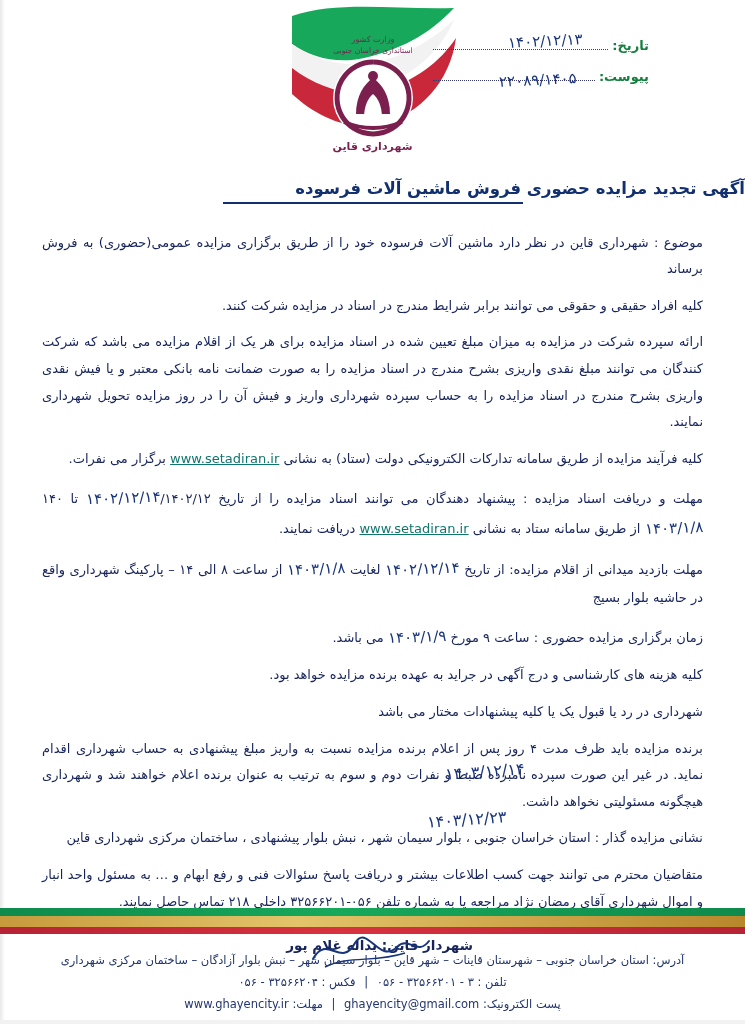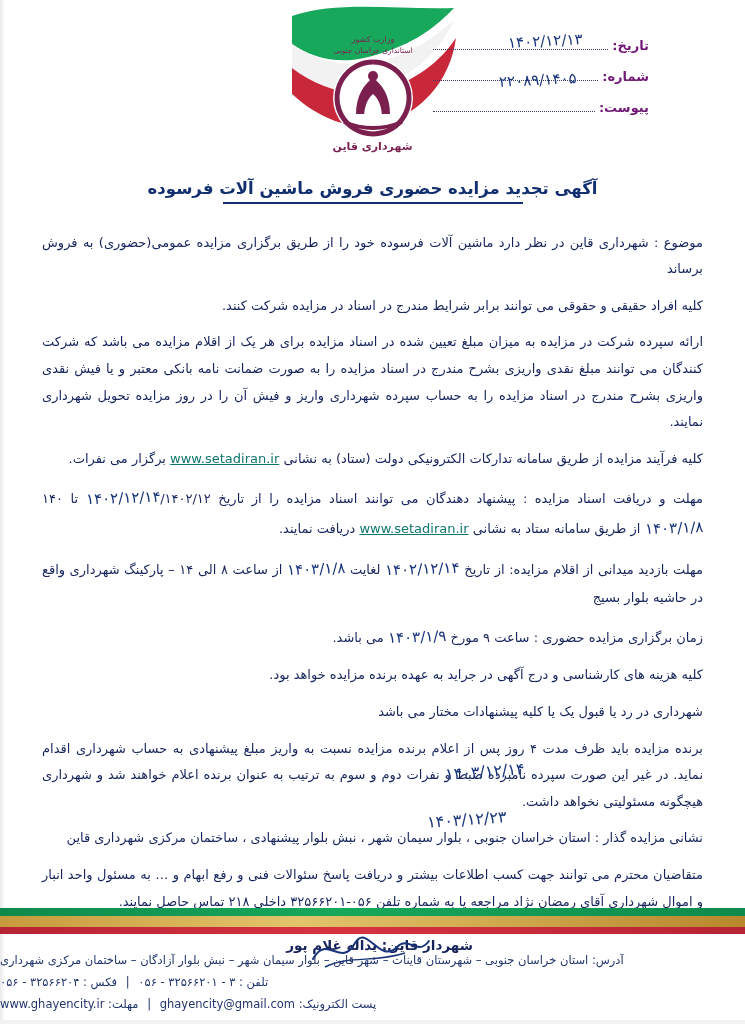--- a/index.html
+++ b/index.html
@@ -45,21 +45,21 @@
     font-weight: bold;
     letter-spacing: 0.5px;
   }
 
   .meta-block {
     position: absolute;
     top: 38px;
     right: 96px;
     width: 220px;
     font-size: 13.5px;
-    color: #701a75;
+    color: #15803d;
     text-align: right;
   }
   .meta-row {
     display: flex;
     align-items: baseline;
     margin-bottom: 16px;
     direction: rtl;
   }
   .meta-label {
     white-space: nowrap;
@@ -79,21 +79,21 @@
     font-size: 15px;
     letter-spacing: 1px;
     transform: rotate(-3deg);
   }
   .hand-date { top: 32px; right: 162px; }
   .hand-num  { top: 71px; right: 168px; }
 
   
   .doc-title {
     margin: 4px 0 0 0;
-    text-align: center;
+    text-align: right;
     font-size: 16.5px;
     font-weight: bold;
     color: #12306f;
     letter-spacing: 0px;
   }
   .title-underline {
     width: 300px;
     height: 1.5px;
     background: #12306f;
     margin: 4px auto 0 auto;
@@ -186,21 +186,21 @@
     height: 7px;
     background: linear-gradient(90deg, #b62334 0%, #d8323f 45%, #b62334 100%);
   }
 
   .footer {
     position: absolute;
     bottom: 8px;
     left: 0;
     width: 100%;
     direction: rtl;
-    text-align: left;
+    text-align: center;
     font-size: 11.5px;
     color: #22356e;
     line-height: 1.9;
   }
   .footer .sep { margin: 0 5px; color: #22356e; }
   .footer .ltr { direction: ltr; unicode-bidi: embed; display: inline-block; }
 
   
   .edge-left {
     position: absolute; top: 0; bottom: 0; left: 0; width: 5px;
@@ -236,24 +236,20 @@
         <text x="95" y="36" font-size="8" fill="#7a1f4e" text-anchor="middle" font-family="DejaVu Sans">وزارت کشور</text>
         <text x="95" y="47" font-size="7.5" fill="#7a1f4e" text-anchor="middle" font-family="DejaVu Sans">استانداری خراسان جنوبی</text>
       </svg>
     </div>
 
     <div class="logo-caption">شهرداری قاین</div>
 
     <div class="meta-block">
       <div class="meta-row">
         <span class="meta-label">تاریخ:</span>
-        <span class="meta-dots"></span>
-      </div>
-      <div class="meta-row">
-        <span class="meta-label">شماره:</span>
         <span class="meta-dots"></span>
       </div>
       <div class="meta-row">
         <span class="meta-label">پیوست:</span>
         <span class="meta-dots"></span>
       </div>
     </div>
 
     <div class="meta-hand hand-date">۱۴۰۲/۱۲/۱۳</div>
     <div class="meta-hand hand-num">۲۲۰۸۹/۱۴۰۵</div>

